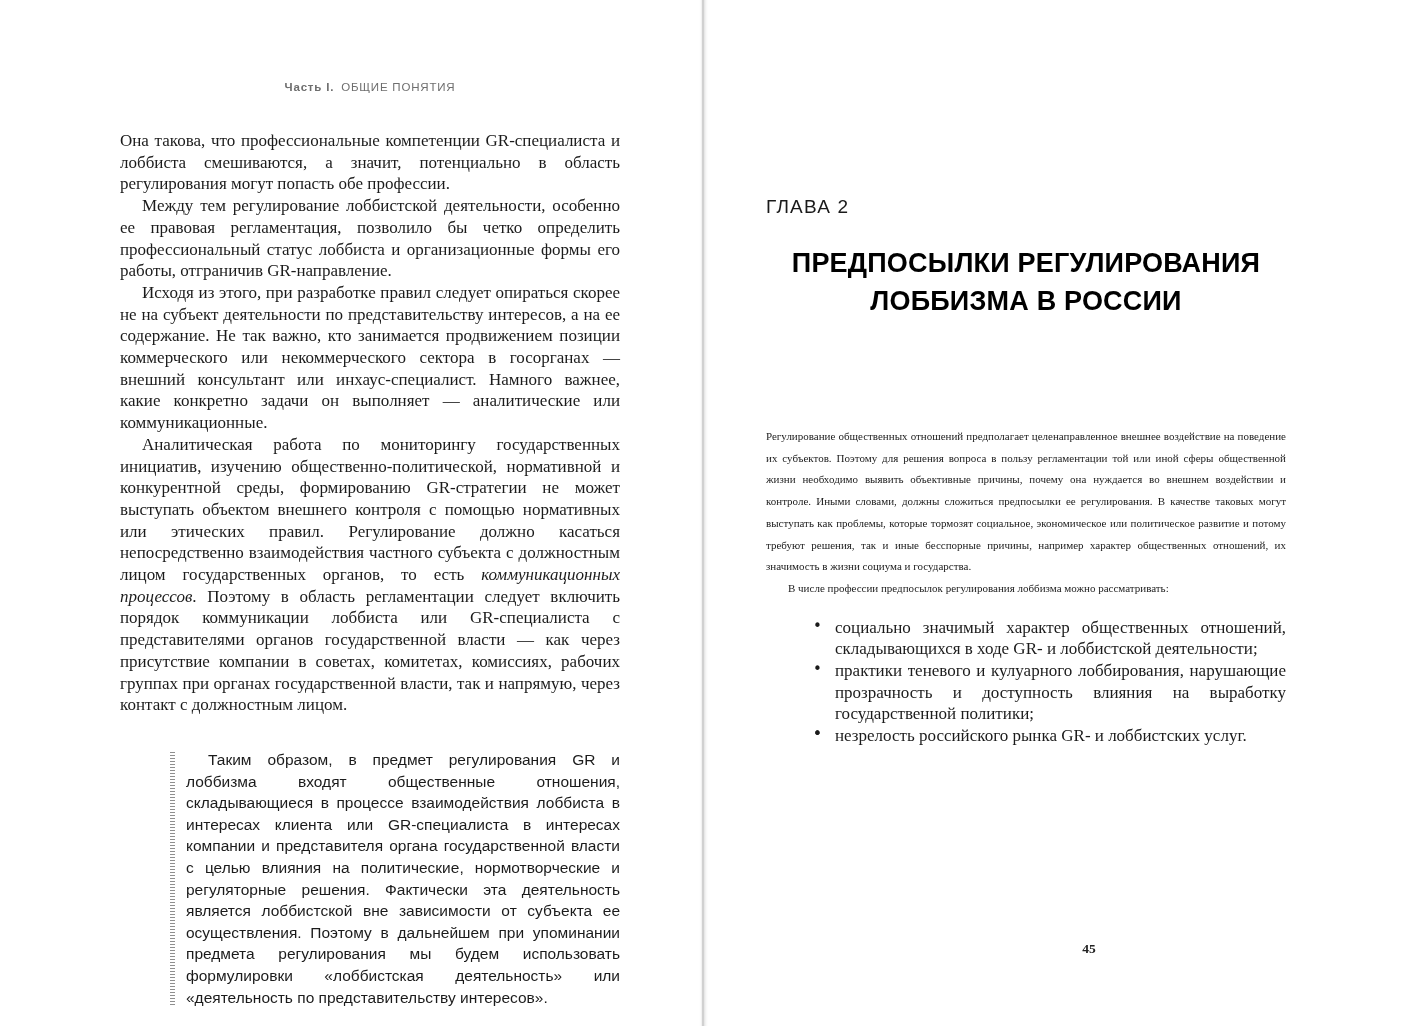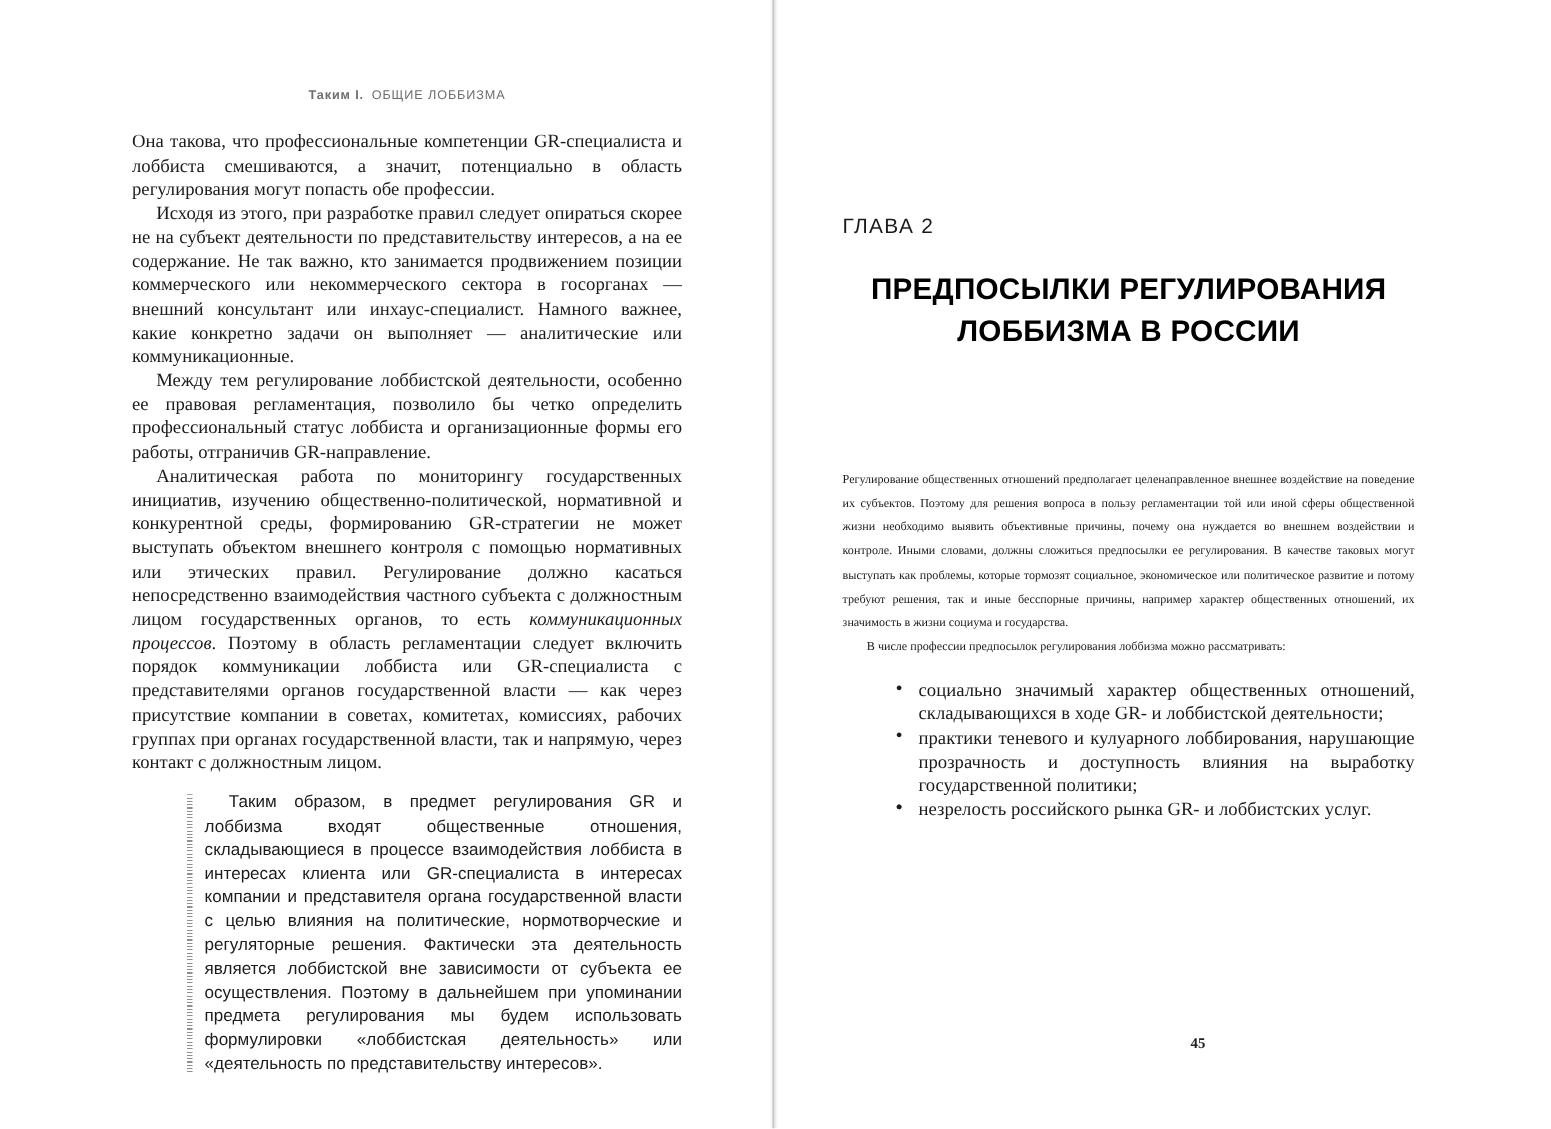--- a/index.html
+++ b/index.html
@@ -54,34 +54,34 @@
     font-size: 11.5px;
     letter-spacing: 0.8px;
     color: #6e6e6e;
     white-space: nowrap;
   }
   .running-header .part { font-weight: 700; margin-right: 3px; }
 
   .left-body {
     position: absolute;
     left: 120px;
-    top: 118px;
+    top: 130px;
     width: 500px;
     font-size: 17px;
     line-height: 21.7px;
     text-align: justify;
     hyphens: auto;
   }
   .left-body p { margin: 0; text-indent: 22px; }
   .left-body p.noindent { text-indent: 0; }
   .em-it { font-style: italic; }
 
   .quote-block {
     position: relative;
-    margin-top: 15px;
+    margin-top: 33px;
     padding-left: 66px;
   }
   .quote-rule {
     position: absolute;
     left: 50px;
     top: 3px;
     bottom: 3px;
     width: 5px;
     background-image: repeating-linear-gradient(
       to bottom, #8f8f8f 0px, #8f8f8f 1px, transparent 1px, transparent 3px);
@@ -161,28 +161,28 @@
     color: #222222;
   }
 </style>
 </head>
 <body>
 
 <div class="spread">
 
   <div class="page page-left">
     <div class="running-header">
-      <span class="part">Таким I.</span>
-      <span class="sect">ОБЩИЕ ЛОББИЗМА</span>
+      <span class="part">Часть I.</span>
+      <span class="sect">ОБЩИЕ ПОНЯТИЯ</span>
     </div>
 
     <div class="left-body">
       <p class="noindent">Она такова, что профессиональные компетенции GR-специалиста и лоббиста смешиваются, а значит, потенциально в область регулирования могут попасть обе профессии.</p>
+      <p>Между тем регулирование лоббистской деятельности, особенно ее правовая регламентация, позволило бы четко определить профессиональный статус лоббиста и организационные формы его работы, отграничив GR-направление.</p>
       <p>Исходя из этого, при разработке правил следует опираться скорее не на субъект деятельности по представительству интересов, а на ее содержание. Не так важно, кто занимается продвижением позиции коммерческого или некоммерческого сектора в госорганах — внешний консультант или инхаус-специалист. Намного важнее, какие конкретно задачи он выполняет — аналитические или коммуникационные.</p>
-      <p>Между тем регулирование лоббистской деятельности, особенно ее правовая регламентация, позволило бы четко определить профессиональный статус лоббиста и организационные формы его работы, отграничив GR-направление.</p>
       <p>
         <span>Аналитическая работа по мониторингу государственных инициатив, изучению общественно-политической, нормативной и конкурентной среды, формированию GR-стратегии не может выступать объектом внешнего контроля с помощью нормативных или этических правил. Регулирование должно касаться непосредственно взаимодействия частного субъекта с должностным лицом государственных органов, то есть </span><span class="em-it">коммуникационных процессов</span><span>. Поэтому в область регламентации следует включить порядок коммуникации лоббиста или GR-специалиста с представителями органов государственной власти — как через присутствие компании в советах, комитетах, комиссиях, рабочих группах при органах государственной власти, так и напрямую, через контакт с должностным лицом.</span>
       </p>
 
       <div class="quote-block">
         <div class="quote-rule"></div>
         <p class="quote-text">Таким образом, в предмет регулирования GR и лоббизма входят общественные отношения, складывающиеся в процессе взаимодействия лоббиста в интересах клиента или GR-специалиста в интересах компании и представителя органа государственной власти с целью влияния на политические, нормотворческие и регуляторные решения. Фактически эта деятельность является лоббистской вне зависимости от субъекта ее осуществления. Поэтому в дальнейшем при упоминании предмета регулирования мы будем использовать формулировки «лоббистская деятельность» или «деятельность по представительству интересов».</p>
       </div>
     </div>
   </div>

